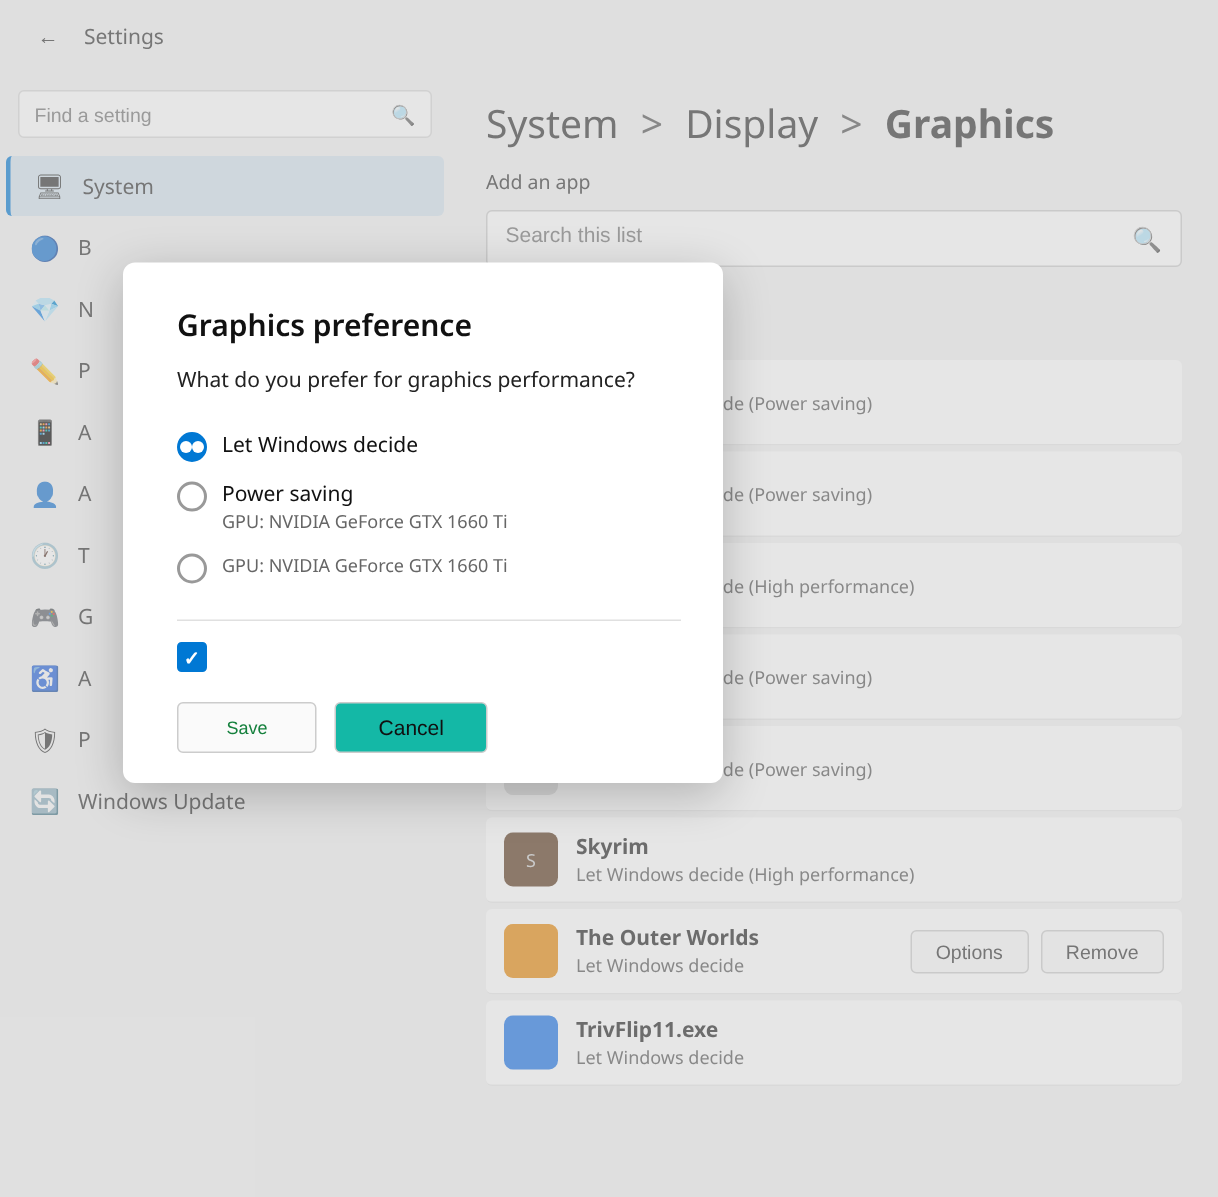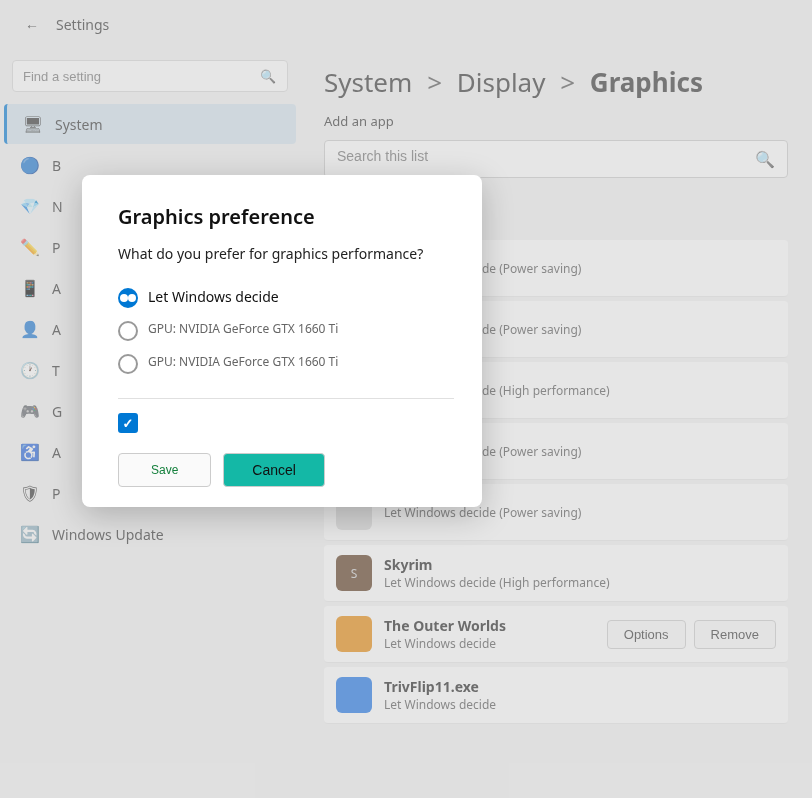--- a/index.html
+++ b/index.html
@@ -511,20 +511,21 @@
           <span style="width: 8px; height: 8px; border-radius: 50%; background: rgb(255, 255, 255); display: block;"></span>
         </div>
       <div class="radio-label-group">
         <span class="radio-label">Let Windows decide</span>
       </div>
     </div>
 
     <div class="radio-item">
       <div class="radio-circle"></div>
       <div class="radio-label-group">
+        <span class="radio-label">Power saving</span>
         <span class="radio-sublabel">GPU: NVIDIA GeForce GTX 1660 Ti</span>
       </div>
     </div>
 
     <div class="radio-item">
       <div class="radio-circle"></div>
       <div class="radio-label-group">
         <span class="radio-sublabel">GPU: NVIDIA GeForce GTX 1660 Ti</span>
       </div>
     </div>

